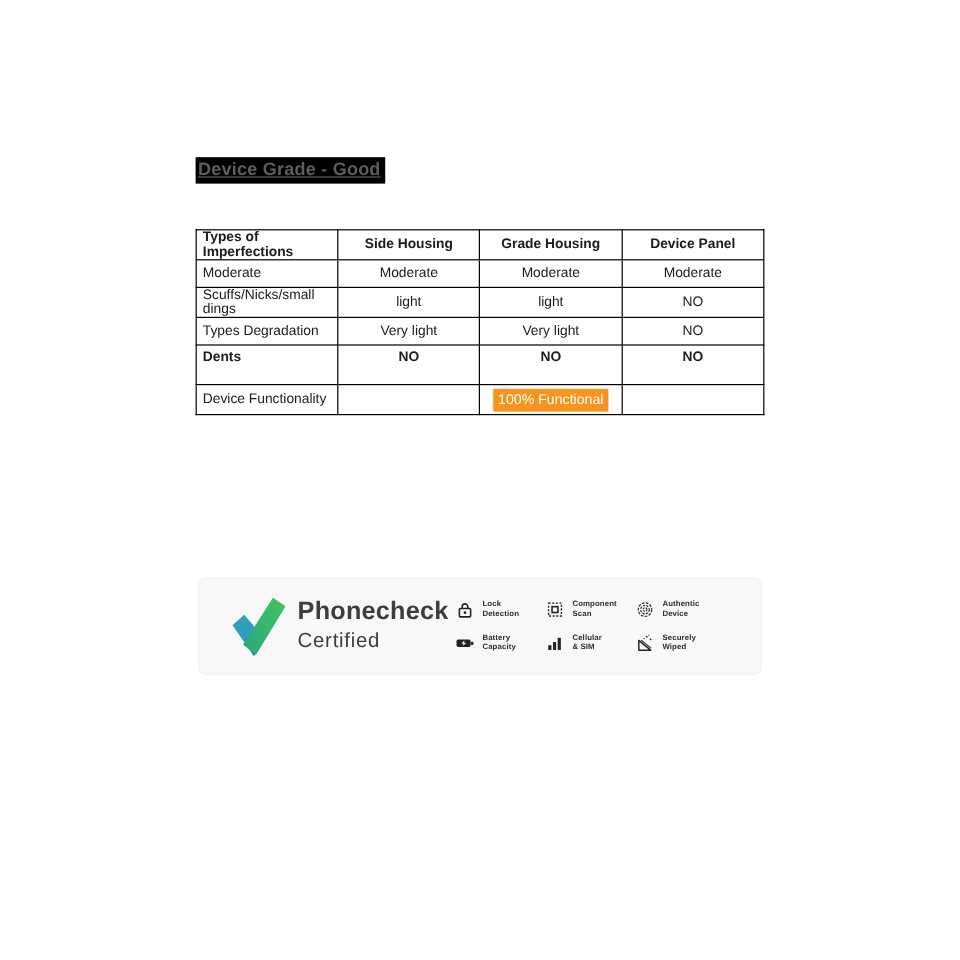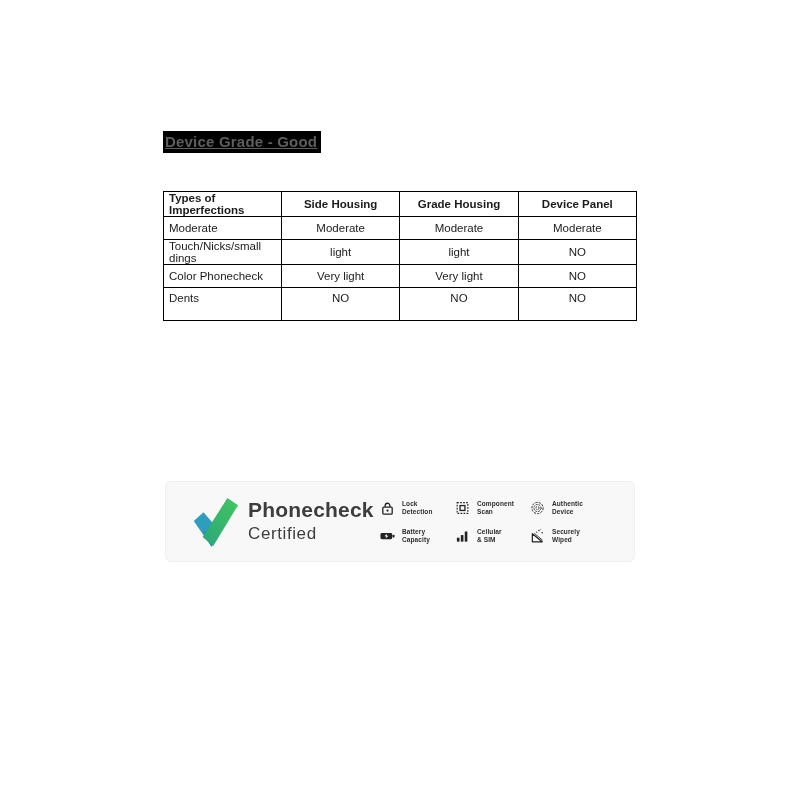--- a/index.html
+++ b/index.html
@@ -47,21 +47,21 @@
     vertical-align: middle;
     font-weight: normal;
     padding: 0;
   }
   table.imperfections th { font-weight: bold; }
   table.imperfections td:first-child, table.imperfections th:first-child {
     text-align: left;
     padding-left: 5px;
     width: 118px;
   }
-  tr.row-tall td { height: 33px; vertical-align: top; padding-top: 4px; }
+  tr.row-tall td { height: 33px; vertical-align: top; padding-top: 4px; font-weight: bold; }
   tr.row-last td { height: 25px; }
   .cell-highlight {
     background: #F7941D;
     color: #FDFDFD;
     padding: 2px 4px 3px 4px;
     font-size: 11.8px;
   }
 
   
   .badge {
@@ -119,36 +119,44 @@
         <th>Grade Housing</th>
         <th>Device Panel</th>
       </tr>
       <tr>
         <td>Moderate</td>
         <td>Moderate</td>
         <td>Moderate</td>
         <td>Moderate</td>
       </tr>
       <tr>
-        <td>Touch/Nicks/small dings</td>
+        <td>Scuffs/Nicks/small dings</td>
         <td>light</td>
         <td>light</td>
         <td>NO</td>
       </tr>
       <tr>
-        <td>Color Phonecheck</td>
+        <td>Types Degradation</td>
         <td>Very light</td>
         <td>Very light</td>
         <td>NO</td>
       </tr>
       <tr class="row-tall">
         <td>Dents</td>
         <td>NO</td>
         <td>NO</td>
         <td>NO</td>
+      </tr>
+      <tr class="row-last">
+        <td>Device Functionality</td>
+        <td></td>
+        <td>
+          <span class="cell-highlight">100% Functional</span>
+        </td>
+        <td></td>
       </tr>
     </tbody>
       </table>
   </div>
 
   <div class="badge">
     <div class="brand">
       <span class="brand-logo">
         <svg width="46" height="52" viewBox="0 0 52 58">
           <defs>

